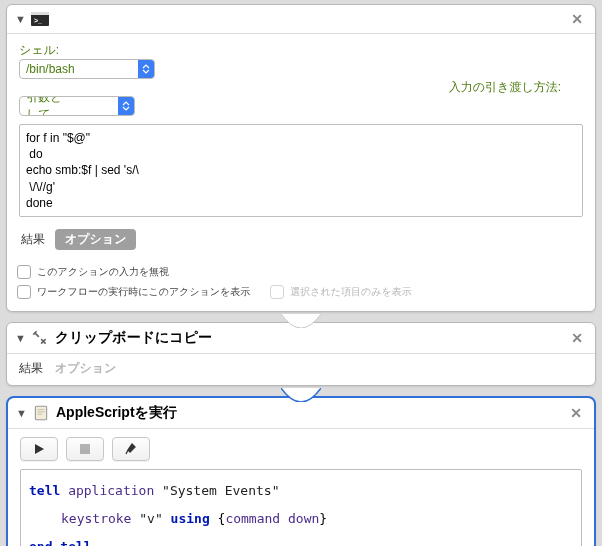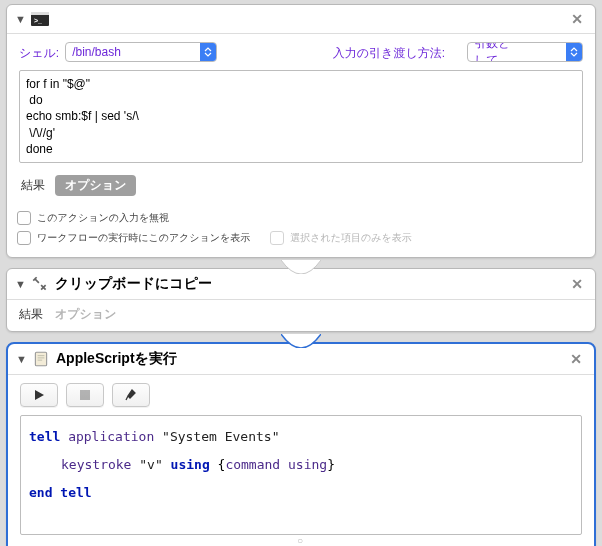--- a/index.html
+++ b/index.html
@@ -49,24 +49,25 @@
 .card-header .close {
   margin-left: auto;
   color: #888;
   cursor: pointer;
   font-size: 14px;
   padding: 0 4px;
 }
 .card-body { padding: 8px 12px 4px; }
 .form-row {
   display: flex;
-  align-items: flex-end;
-  font-size: 12px;
-  color: #6d28d9;
+  align-items: flex-start;
+  font-size: 12px;
+  color: #4d7c0f;
   margin-bottom: 8px;
+  flex-direction: column;
 }
 .form-row .label-right { margin-left: auto; margin-right: 22px; }
 .select {
   display: inline-flex;
   align-items: center;
   background: #fff;
   border: 1px solid #bbb;
   border-radius: 4px;
   height: 20px;
   font-size: 12px;
@@ -196,21 +197,21 @@
           <rect x="0" y="0" width="18" height="14" fill="#2b2b2b" rx="1"></rect>
           <rect x="0" y="0" width="18" height="3" fill="#ddd"></rect>
           <text x="3" y="11" fill="#fff" font-size="7">&gt;_</text>
         </svg>
     </span>
     <span class="close">✕</span>
   </div>
   <div class="card-body">
     <div class="form-row">
       <span style="margin-right:6px;">シェル:</span>
-      <span class="select" style="width:152px;">
+      <span class="select" style="width:136px;">
         <span style="flex:1;">/bin/bash</span>
         <span class="select-cap">
           <svg viewBox="0 0 8 10">
               <path d="M1 4 L4 1 L7 4 M1 6 L4 9 L7 6" stroke="#fff" stroke-width="1.2" fill="none"></path>
             </svg>
         </span>
       </span>
       <span class="label-right">入力の引き渡し方法:</span>
       <span class="select" style="width:116px;gap:44px;">
         <span style="flex:1;">引数として</span>
@@ -299,20 +300,20 @@
       </span>
       <span class="tbtn">
         <svg width="14" height="14">
             <path d="M8 2 L11 5 L6 10 L4 8 Z M4 8 L2 12" stroke="#333" stroke-width="1.3" fill="#333"></path>
           </svg>
       </span>
     </div>
     <div class="script-box">
       <div><span class="kw">tell</span><span class="cmd"> application</span><span class="str"> "System Events"</span></div>
       <div style="height:6px"></div>
-      <div style="padding-left:32px"><span class="cmd">keystroke</span><span class="str"> "v" </span><span class="kw">using</span><span> {</span><span class="cmd">command using</span><span>}</span></div>
+      <div style="padding-left:32px"><span class="cmd">keystroke</span><span class="str"> "v" </span><span class="kw">using</span><span> {</span><span class="cmd">command down</span><span>}</span></div>
       <div style="height:6px"></div>
       <div><span class="kw">end tell</span></div>
     </div>
     <div class="grip">○</div>
   </div>
 
 </div>
 
 </body></html>

